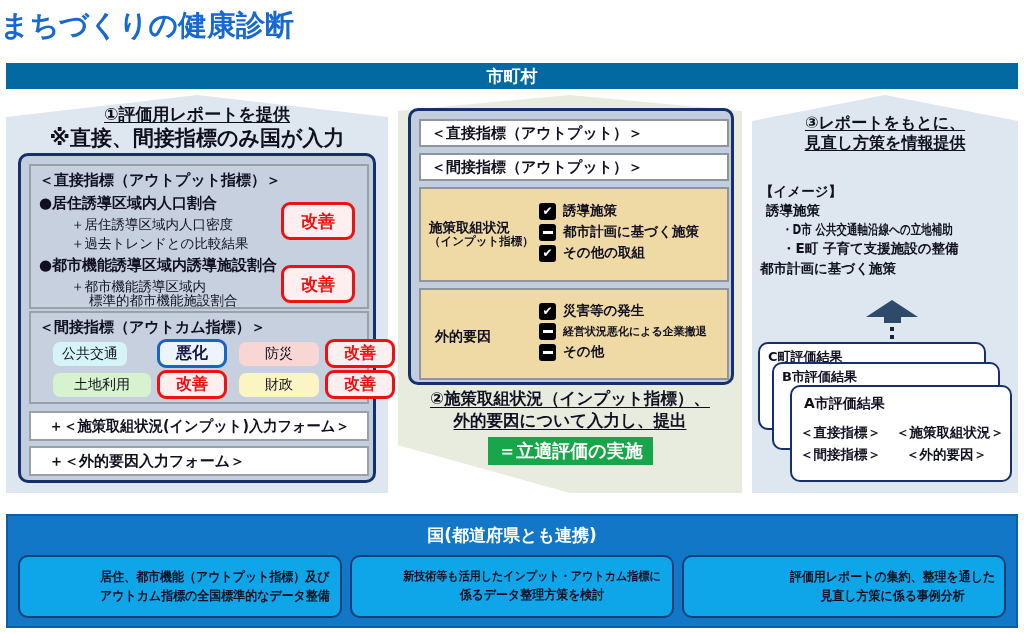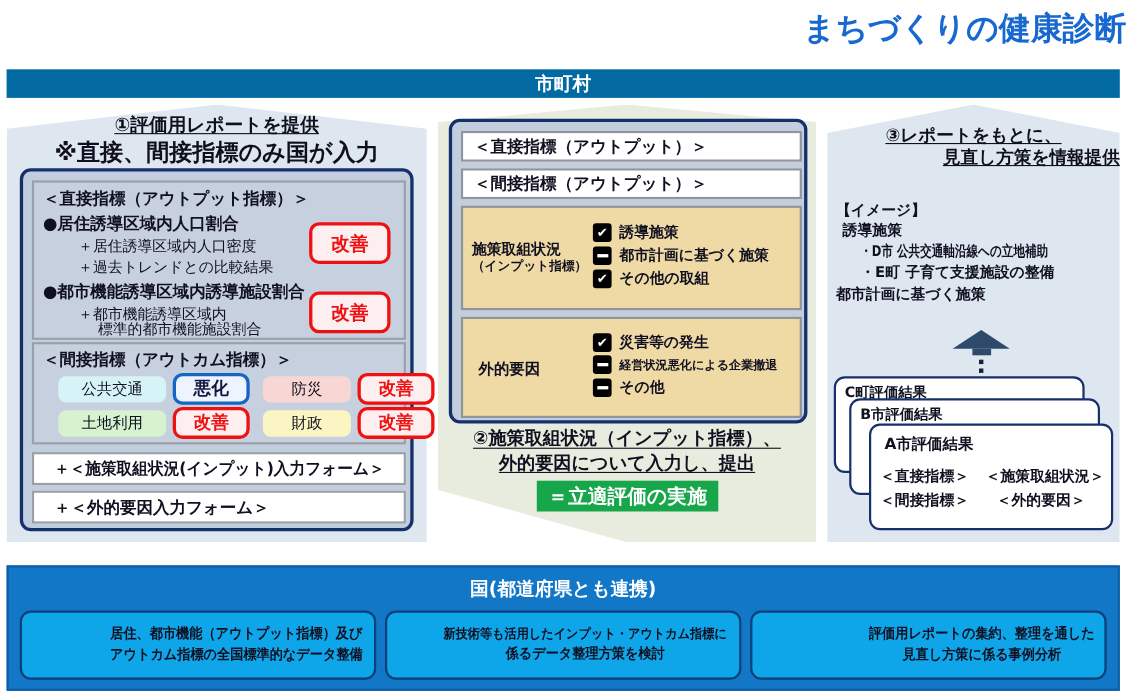--- a/index.html
+++ b/index.html
@@ -7,21 +7,21 @@
     width: 1024px; height: 634px;
     background: #ffffff;
     font-family: "DejaVu Sans", "Liberation Sans", sans-serif;
     overflow: hidden;
   }
   .page { position: relative; width: 1024px; height: 634px; }
 
   
   .title {
     position: absolute; top: 6px; left: 0; width: 1024px;
-    text-align: right;
+    text-align: left;
     font-size: 29px; font-weight: bold; color: #1769d0;
     letter-spacing: 0px;
   }
 
   
   .muni-band {
     position: absolute; left: 6px; top: 63px; width: 1012px; height: 26px;
     background: #0369a1;
     color: #ffffff; font-size: 17px; font-weight: bold;
     display: flex; align-items: center; justify-content: center;
@@ -206,21 +206,21 @@
       <div class="sub" style="position:absolute;left:40px;top:112px;">＋都市機能誘導区域内</div>
       <div class="sub" style="position:absolute;left:58px;top:126px;">標準的都市機能施設割合</div>
       <div class="badge-kaizen" style="position:absolute;left:250px;top:99px;width:74px;height:38px;">
         <span>改善</span>
       </div>
     </div>
 
     <div class="grey-box" style="position:absolute;left:8px;top:155px;width:340px;height:93px;">
       <div class="sec-title" style="position:absolute;left:8px;top:5px;">＜間接指標（アウトカム指標）＞</div>
 
-      <div class="tag" style="position:absolute;left:22px;top:29px;width:98px;height:24px;background:#d6f4f7;">
+      <div class="tag" style="position:absolute;left:22px;top:29px;width:74px;height:24px;background:#d6f4f7;">
         <span>公共交通</span>
       </div>
       <div class="badge-akka" style="position:absolute;left:126px;top:26px;width:70px;height:29px;">
         <span>悪化</span>
       </div>
 
       <div class="tag" style="position:absolute;left:208px;top:29px;width:80px;height:24px;background:#f8d6d3;">
         <span>防災</span>
       </div>
       <div class="badge-kaizen" style="position:absolute;left:294px;top:26px;width:70px;height:29px;font-size:16px;">
@@ -306,21 +306,21 @@
     <div>外的要因について入力し、提出</div>
   </div>
   <div class="green-pill">
     <span>＝立適評価の実施</span>
   </div>
 
   <div class="pent right"></div>
 
   <div class="panel-head" style="position:absolute;left:752px;top:113px;width:266px;">
     <span class="l1" style="font-size:16px;">③レポートをもとに、</span>
-    <span class="l1" style="font-size:16px;text-align:right;">見直し方策を情報提供</span>
+    <span class="l1" style="font-size:16px;">見直し方策を情報提供</span>
   </div>
 
   <div class="r-body" style="position:absolute;left:760px;top:182px;width:262px;">
     <div class="sq">【イメージ】</div>
     <div class="sq" style="padding-left:6px;">誘導施策</div>
     <div class="sq" style="padding-left:22px;">
       <span class="squeeze">・D市 公共交通軸沿線への立地補助</span>
     </div>
     <div class="sq" style="padding-left:22px;">・E町 子育て支援施設の整備</div>
     <div class="sq">都市計画に基づく施策</div>

